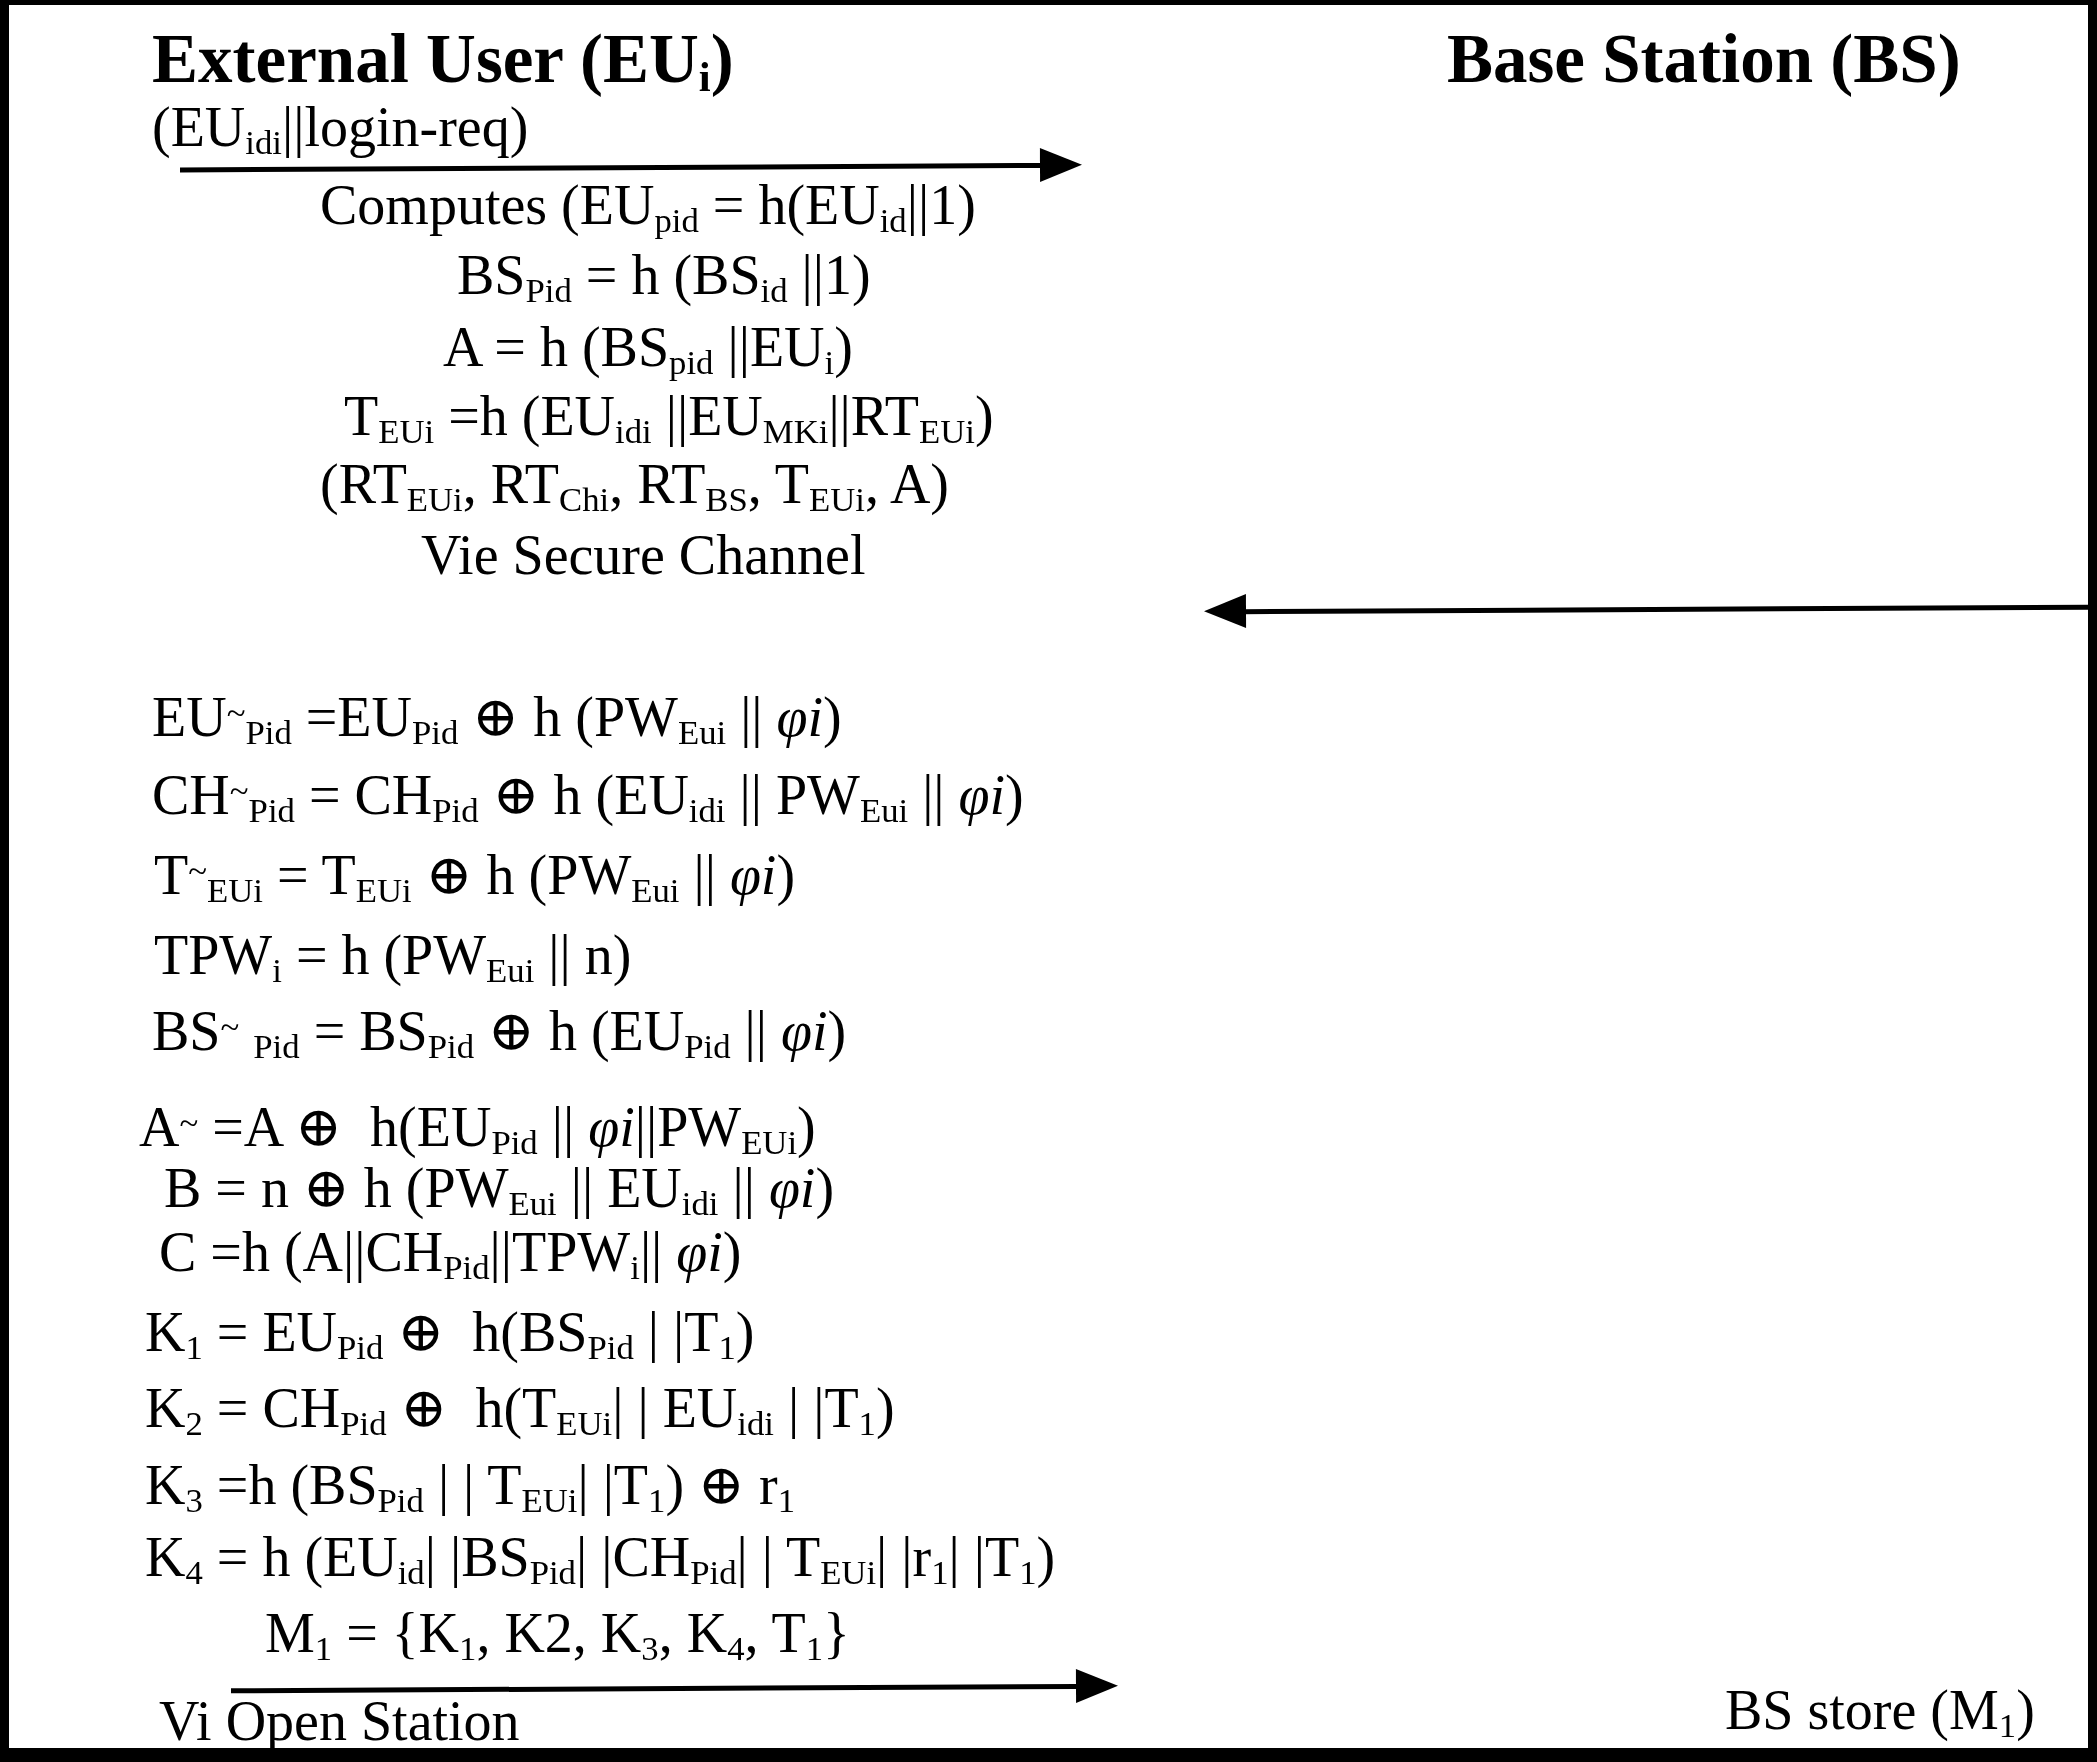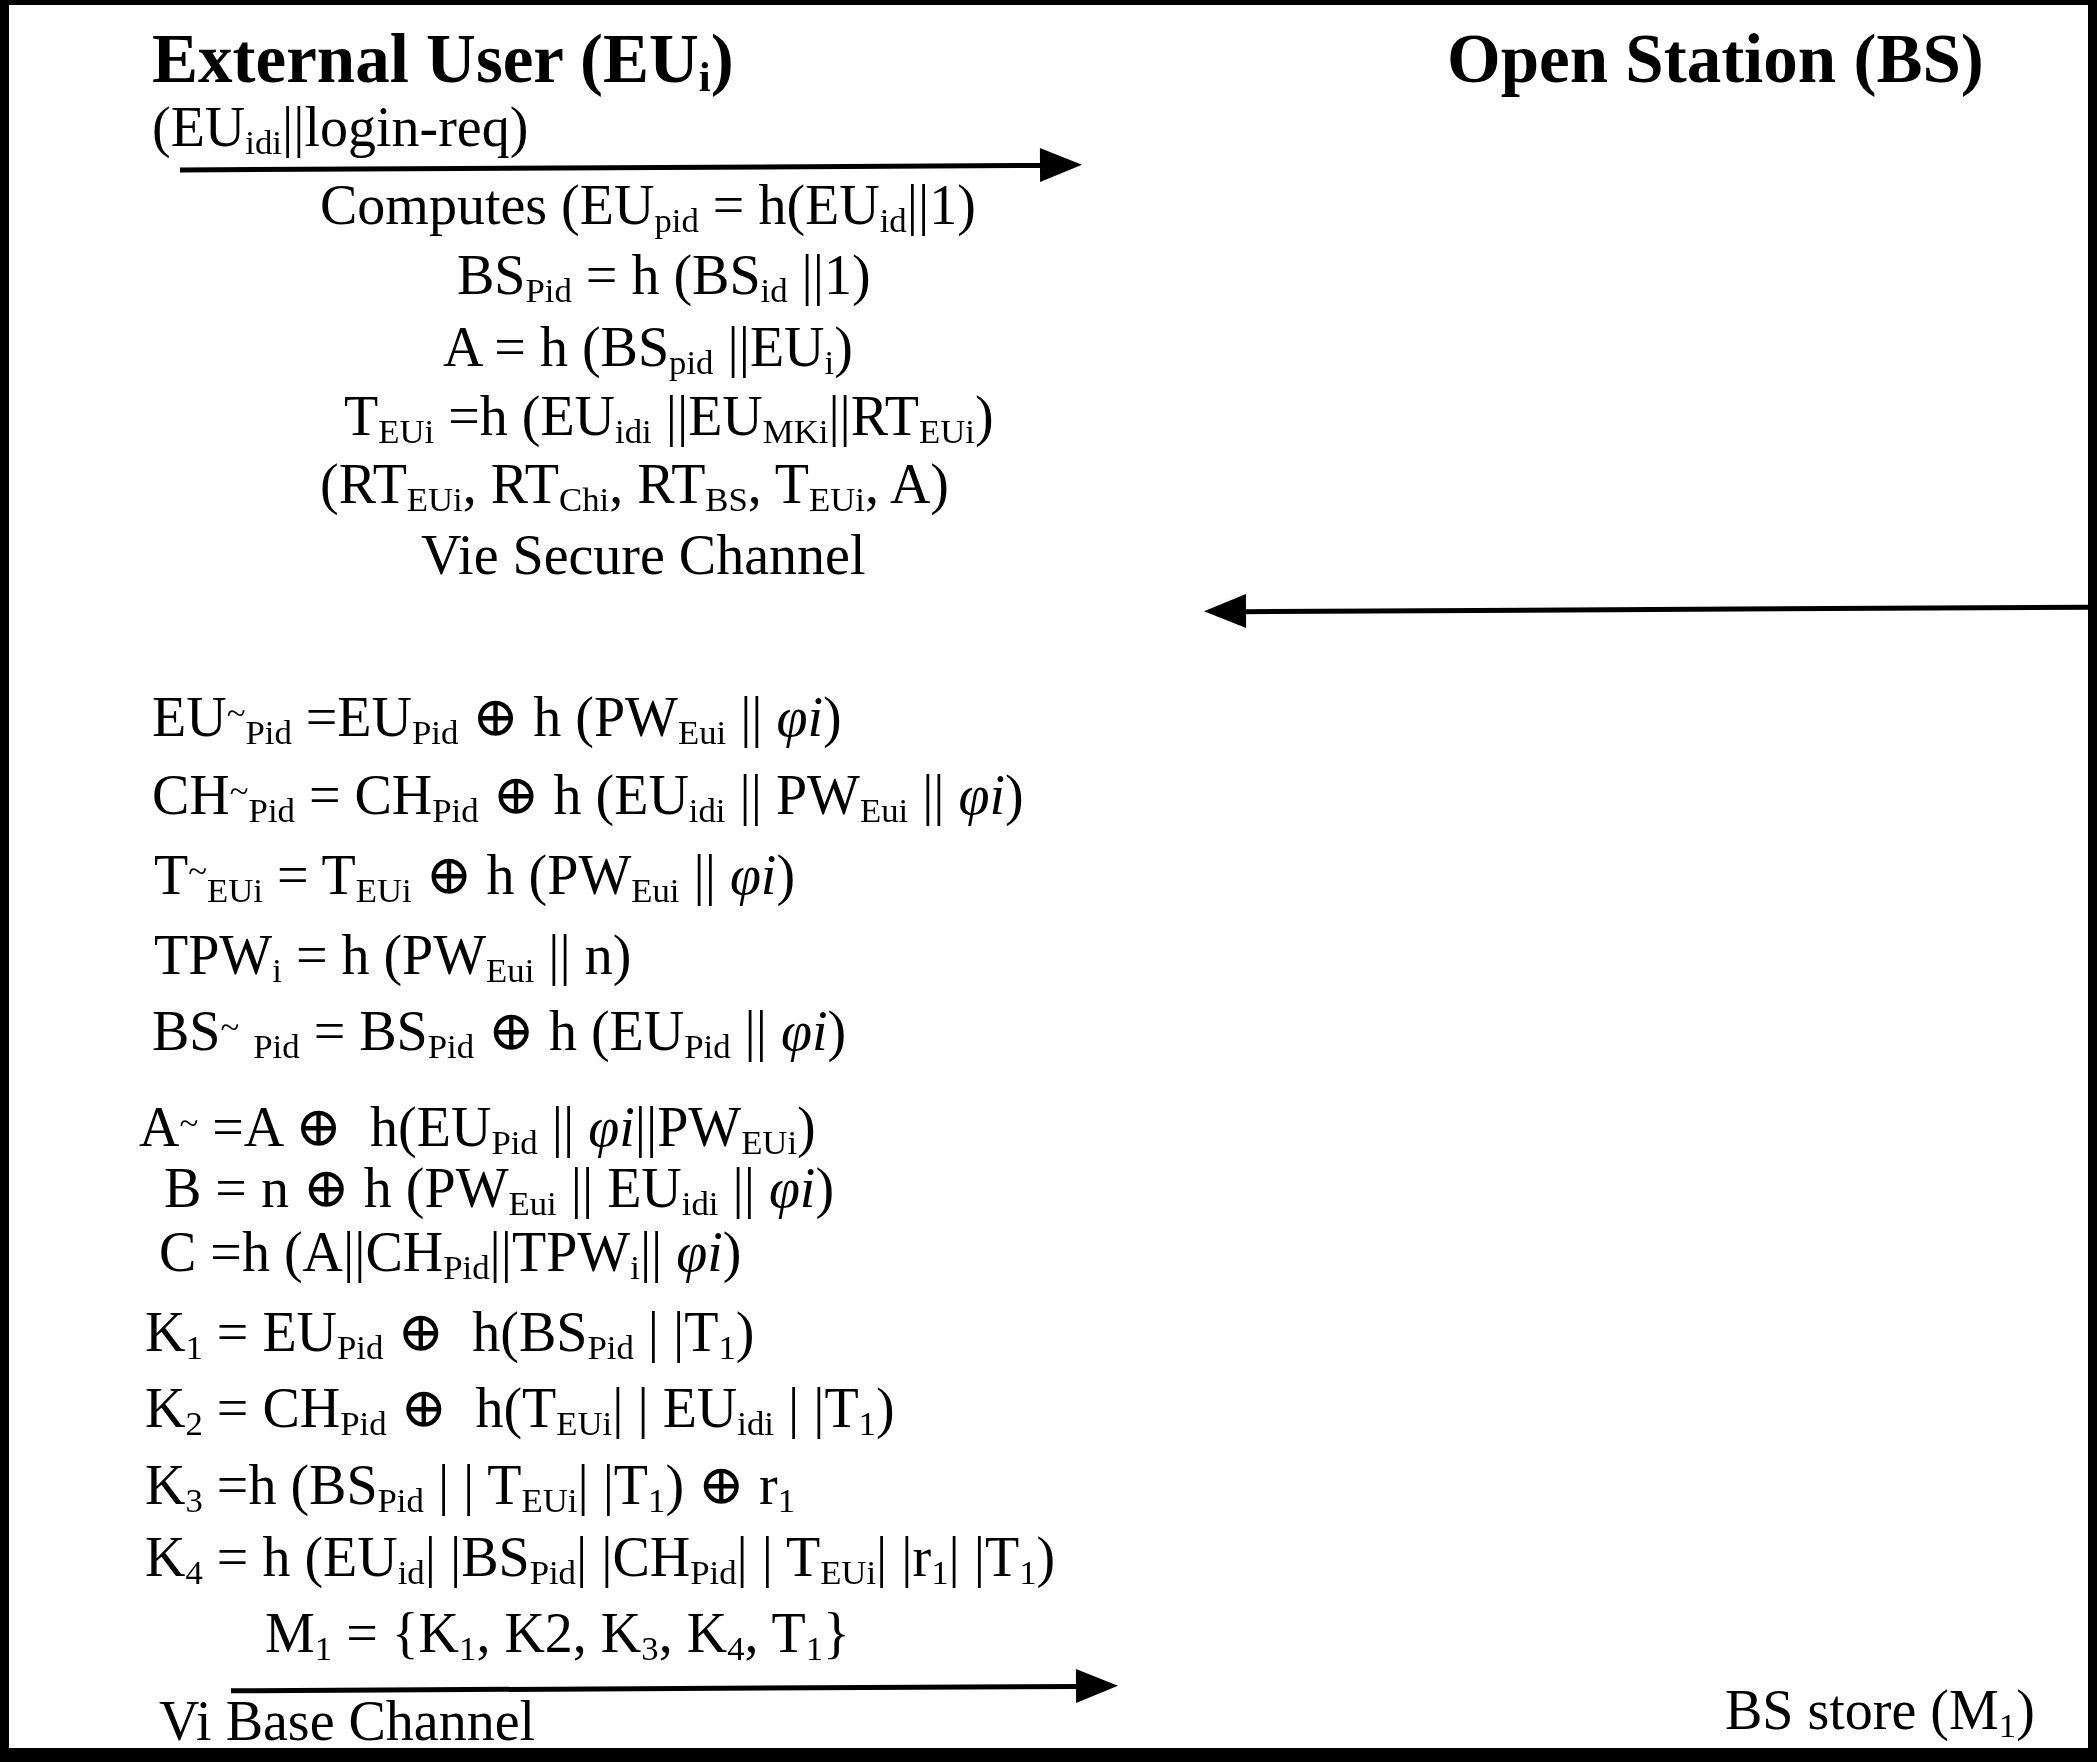--- a/index.html
+++ b/index.html
@@ -47,21 +47,21 @@
     border-right:42px solid #000000;
   }
 </style>
 </head>
 <body>
 
 <div class="page">
 
   <div class="b" style="left:143px; top:19.6px;">External User (EU<sub>i</sub>)</div>
 
-  <div class="b" style="left:1438px; top:19.6px;">Open Station (BS)</div>
+  <div class="b" style="left:1438px; top:19.6px;">Base Station (BS)</div>
 
   <div class="t" style="left:143px; top:94px;">(EU<sub>idi</sub>||login-req)</div>
 
   <div class="arrow" style="left:171px; top:145px; width:939px;">
     <span class="shaft" style="left:0; width:862px;"></span>
     <span class="head-r" style="left:860px;"></span>
   </div>
 
   <div class="t" style="left:311px; top:172px;">Computes (EU<sub>pid</sub> = h(EU<sub>id</sub>||1)</div>
 
@@ -104,18 +104,18 @@
 
   <div class="t" style="left:136px; top:1524px;">K<sub>4</sub> = h (EU<sub>id</sub>| |BS<sub>Pid</sub>| |CH<sub>Pid</sub>| | T<sub>EUi</sub>| |r<sub>1</sub>| |T<sub>1</sub>)</div>
 
   <div class="t" style="left:256px; top:1600px;">M<sub>1</sub> = {K<sub>1</sub>, K2, K<sub>3</sub>, K<sub>4</sub>, T<sub>1</sub>}</div>
 
   <div class="arrow" style="left:222px; top:1666px; width:890px;">
     <span class="shaft" style="left:0; width:846px;"></span>
     <span class="head-r" style="left:845px;"></span>
   </div>
 
-  <div class="t" style="left:150px; top:1688px;">Vi Base Channel</div>
+  <div class="t" style="left:150px; top:1688px;">Vi Open Station</div>
 
   <div class="t" style="left:1716px; top:1677px;">BS store (M<sub>1</sub>)</div>
 
 </div>
 
 
 </body></html>

